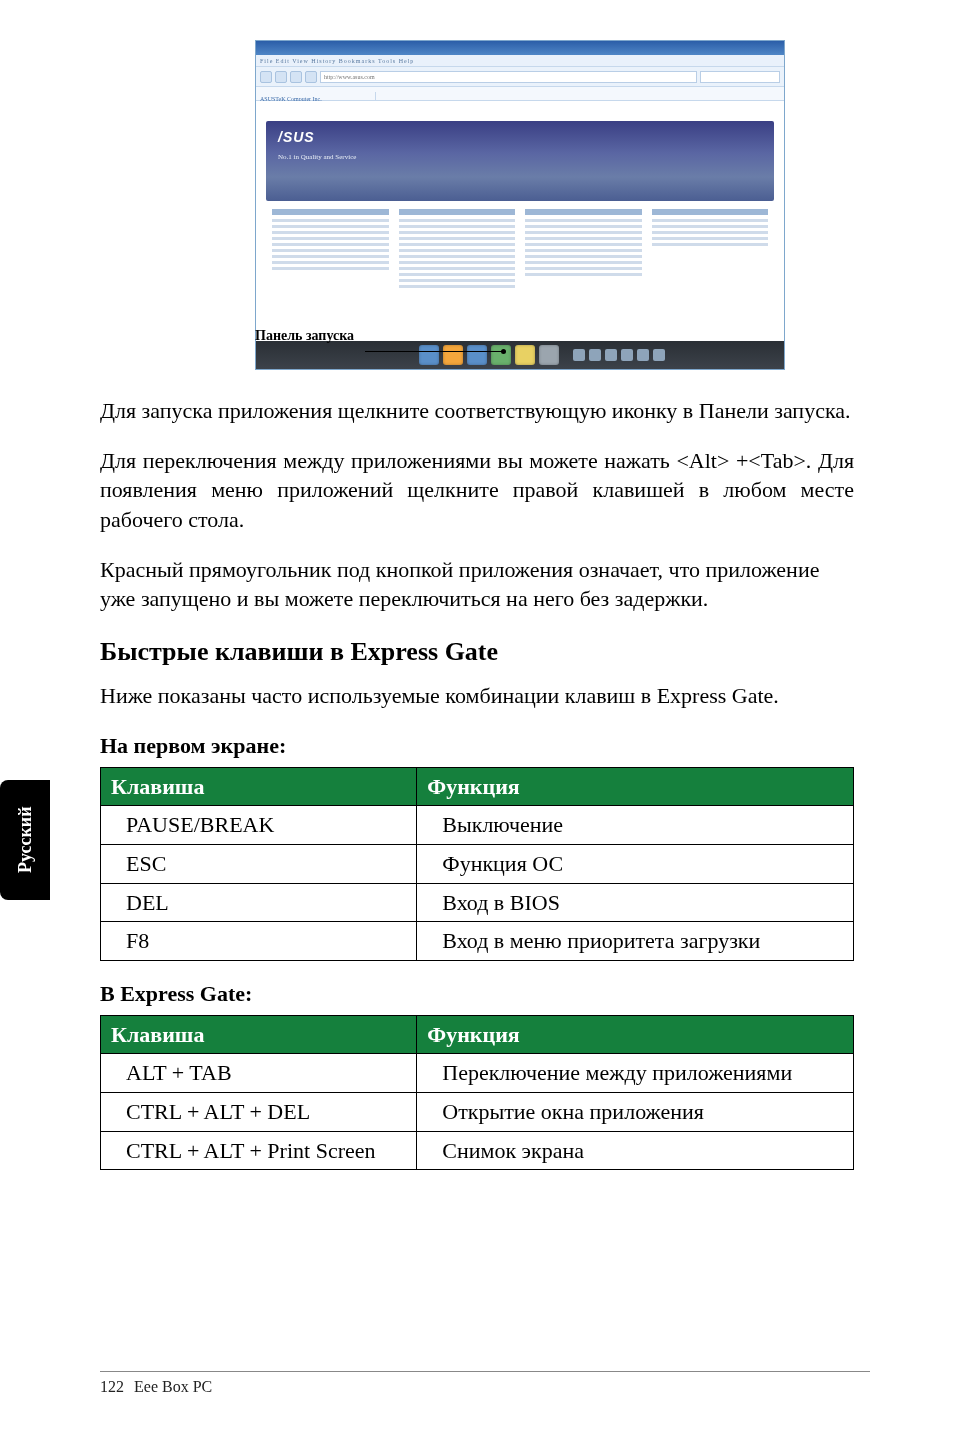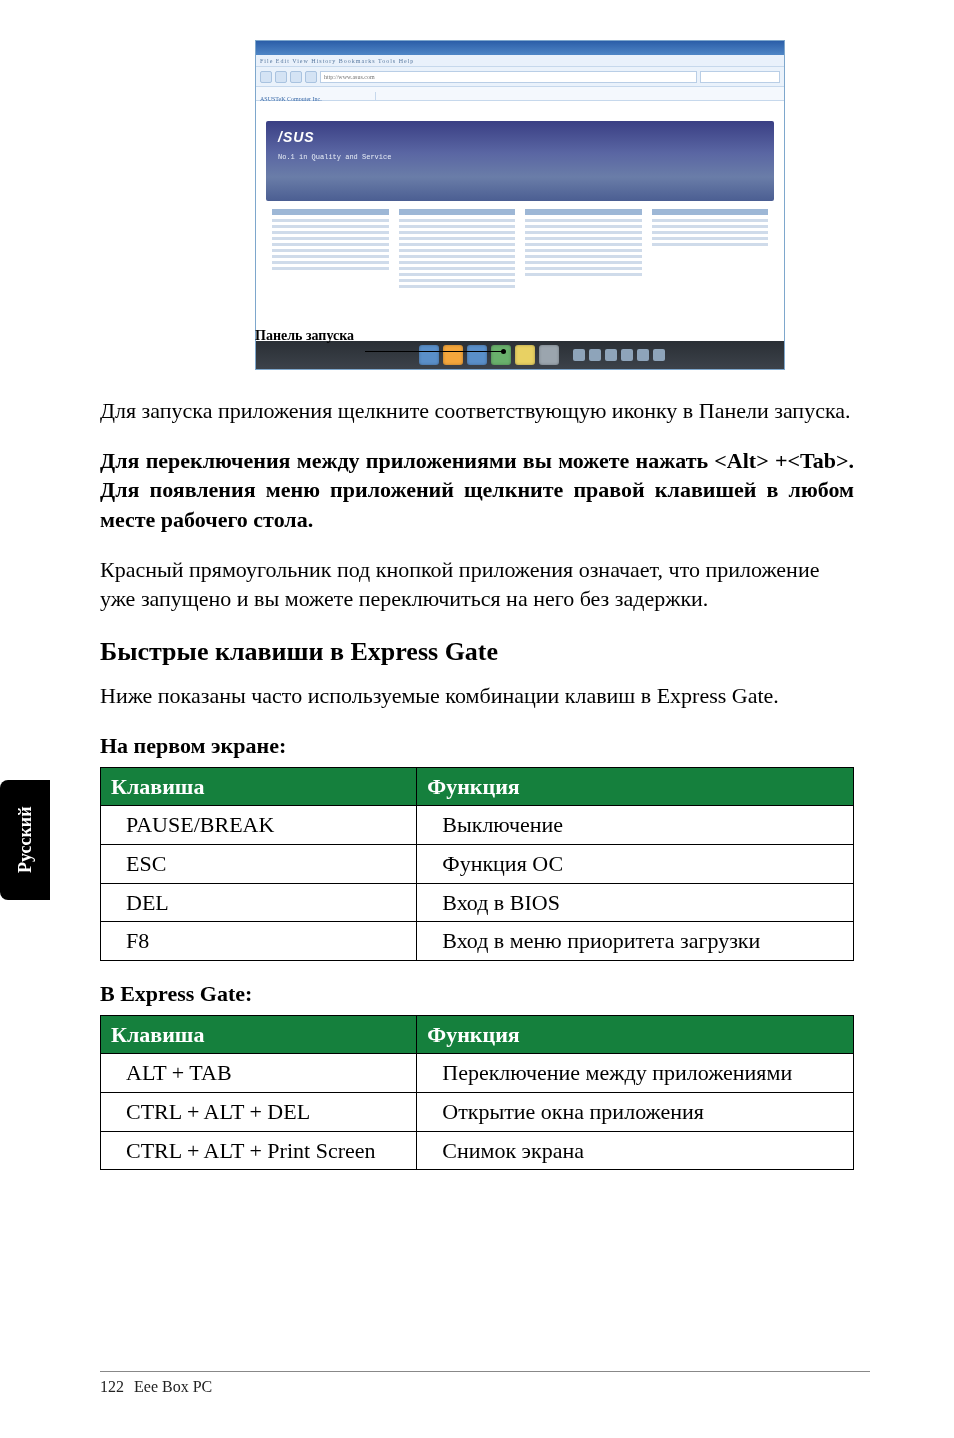--- a/index.html
+++ b/index.html
@@ -37,21 +37,21 @@
   .bw-menu { height: 12px; background: #e9f1fb; border-bottom: 1px solid #c6d8ec; font-size: 6px; color: #5a7aa0; padding-left: 4px; line-height: 12px; letter-spacing:1px;}
   .bw-toolbar { height: 20px; background: #eaf2fb; border-bottom: 1px solid #c6d8ec; display:flex; align-items:center; gap:3px; padding:0 4px;}
   .tb-btn { width:12px; height:12px; background:#d4e3f4; border:1px solid #a9c3e0; border-radius:2px;}
   .tb-url { flex:1; height:12px; background:#fff; border:1px solid #b9cee6; font-size:6px; color:#777; padding-left:3px; line-height:10px;}
   .tb-search { width:80px; height:12px; background:#fff; border:1px solid #b9cee6;}
   .bw-tabs { height:14px; background:#f4f8fd; border-bottom:1px solid #c6d8ec;}
   .tab { display:inline-block; height:14px; width:120px; border-right:1px solid #c6d8ec; font-size:6px; color:#3a6aa8; padding-left:4px; line-height:14px;}
   .bw-body { position:absolute; top:60px; left:0; right:0; bottom:28px; background:#fff;}
   .asus-banner { height:80px; margin:20px 10px 8px 10px; background: linear-gradient(#3a3f84,#5a66a3 40%,#6a7da8 70%,#4b5e92); position:relative; border-radius:2px;}
   .asus-logo { position:absolute; left:12px; top:8px; color:#fff; font-style:italic; font-weight:bold; font-size:14px; font-family: Arial, sans-serif; letter-spacing:1px;}
-  .asus-sub { position:absolute; left:12px; top:32px; color:#e8edf7; font-size:7px;font-family:Liberation Mono, monospace;}
+  .asus-sub { position:absolute; left:12px; top:32px; color:#e8edf7; font-size:7px;}
   .cols { display:flex; gap:10px; padding:0 16px; }
   .col { flex:1; }
   .col-h { height:6px; background:#9db7d6; margin-bottom:4px;}
   .col-line { height:3px; background:#cfdbea; margin:3px 0;}
   .taskbar {
     position:absolute; bottom:0; left:0; right:0; height:28px;
     background: linear-gradient(#2a2f35,#3c424a);
     display:flex; align-items:center; justify-content:center; gap:4px;
   }
   .tb-icon { width:20px; height:20px; border-radius:3px; background:#b7c9df; box-shadow: inset 0 0 3px rgba(0,0,0,.3);}
@@ -68,21 +68,21 @@
   }
   .callout-line {
     position:absolute; left:110px; bottom:18px; width:140px; height:1px; background:#000;
   }
   .callout-line::after{
     content:""; position:absolute; right:-1px; top:-2px; width:5px; height:5px; background:#000; border-radius:50%;
   }
 
   .body-text { margin-top: 26px; font-size: 22px; line-height: 1.35; }
   .body-text p { margin-bottom: 20px; }
-  .body-text p.justify { text-align: justify; font-weight: bold; }
+  .body-text p.justify { text-align: justify; }
 
   h2.section { font-size: 26px; font-weight: bold; margin-top: 10px; margin-bottom: 12px; }
   .sub-intro { font-size: 22px; margin-bottom: 16px; }
   .table-title { font-weight: bold; font-size: 22px; margin: 18px 0 6px 0; }
 
   table.shortcut {
     width: 100%;
     border-collapse: collapse;
     font-size: 22px;
   }

